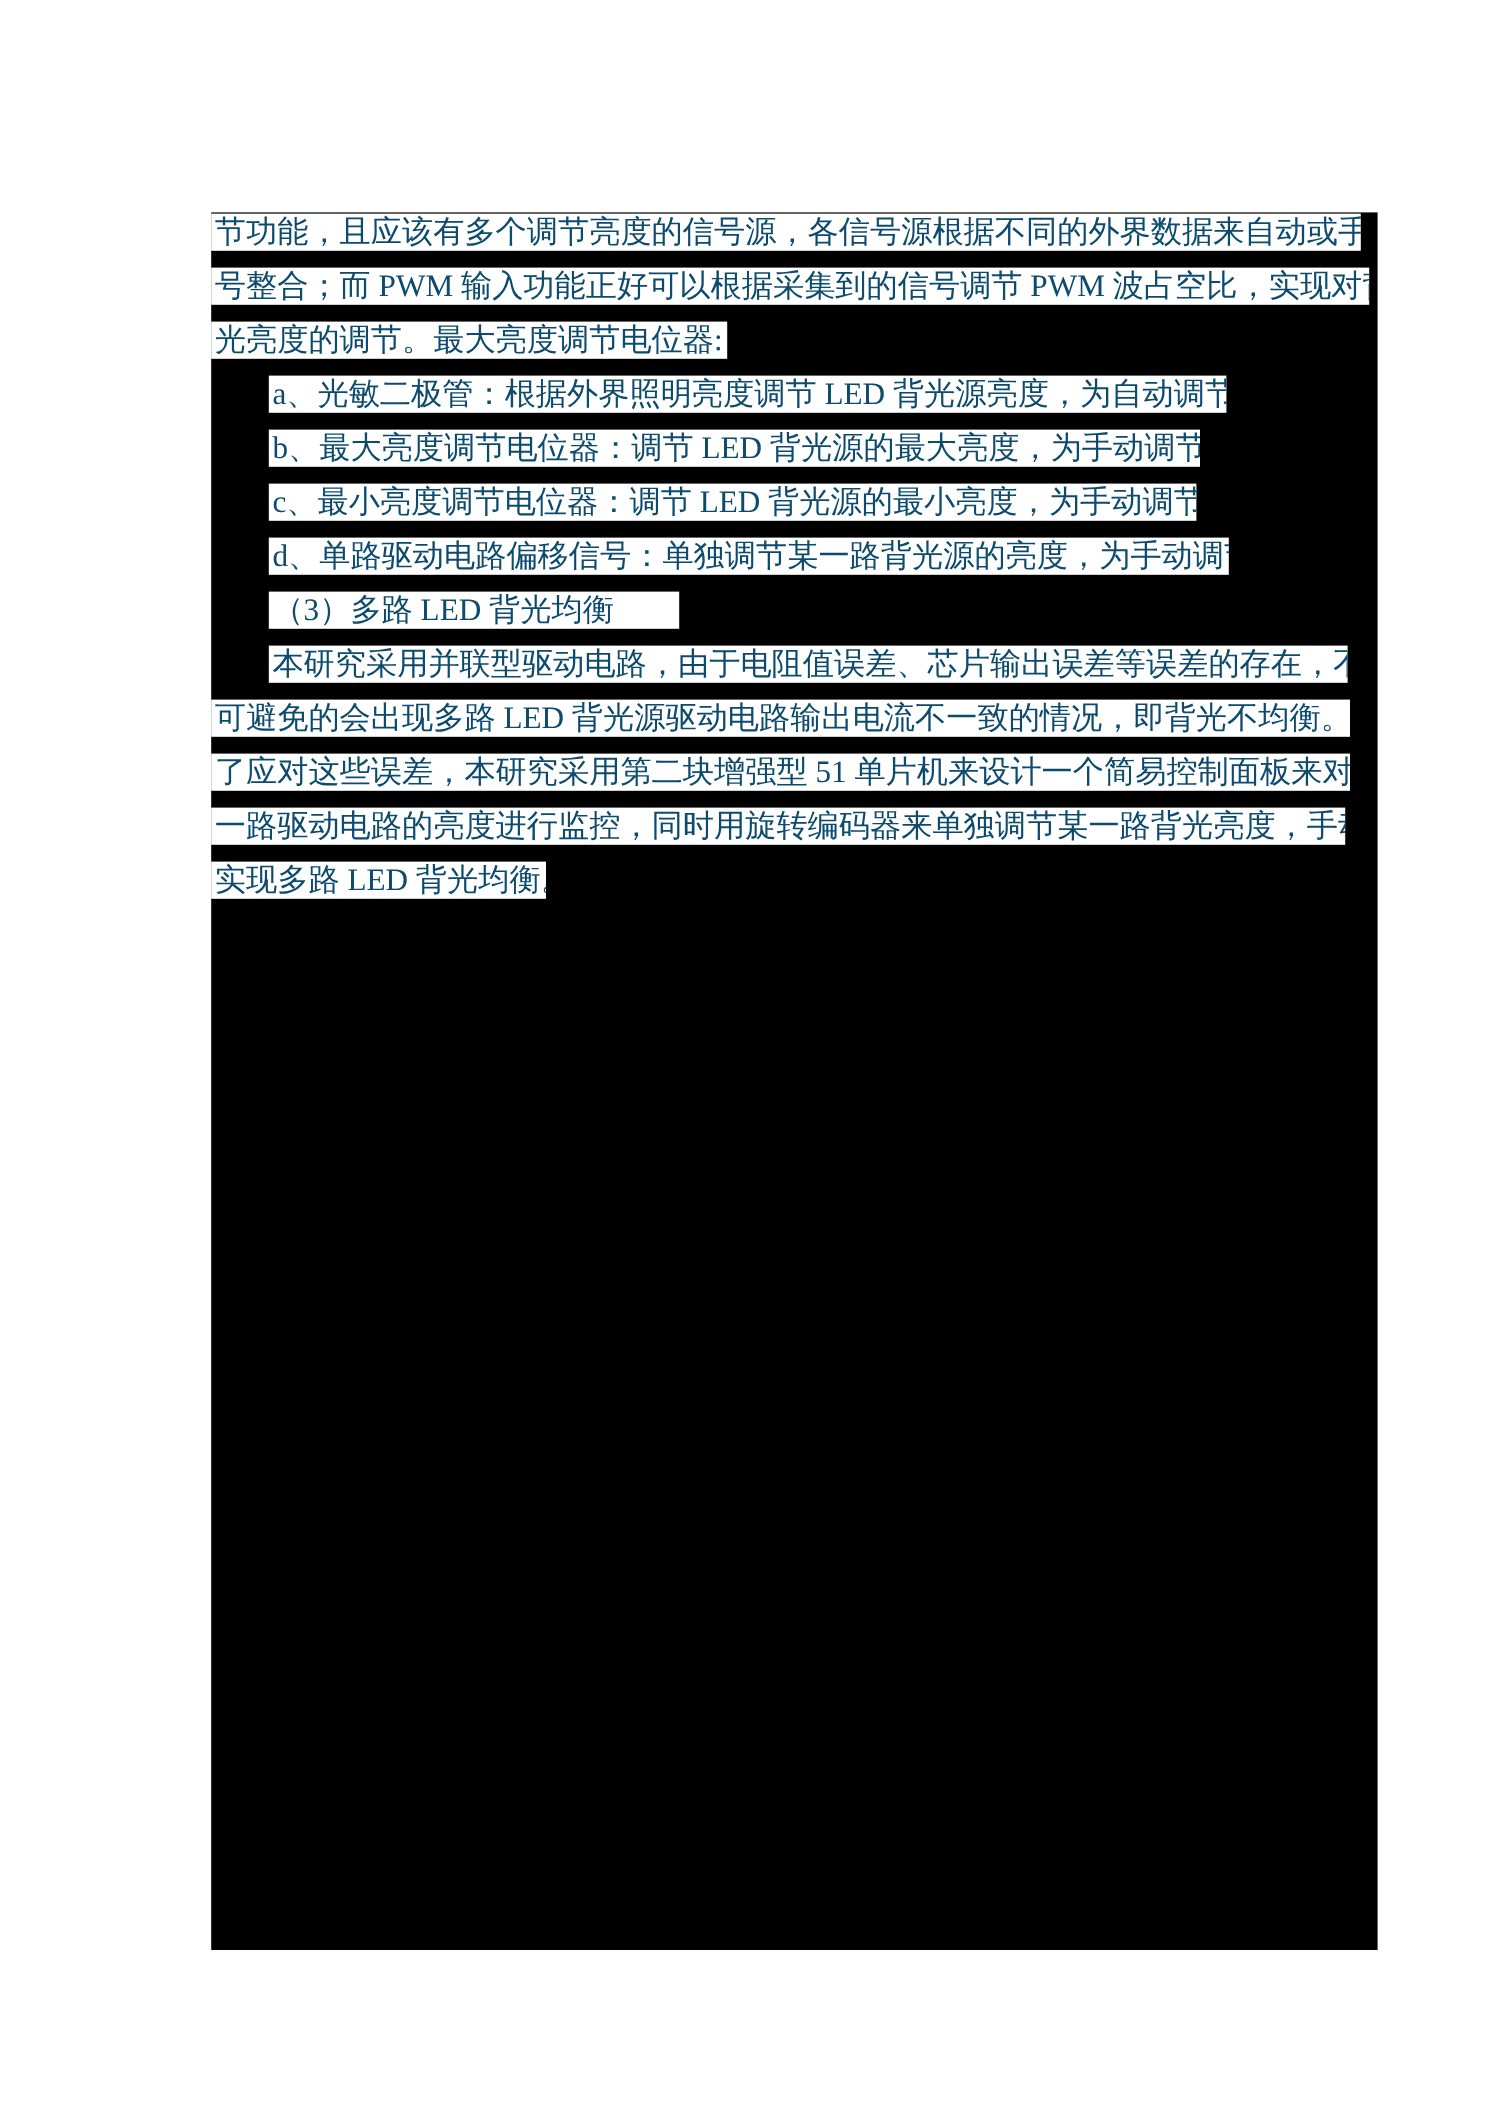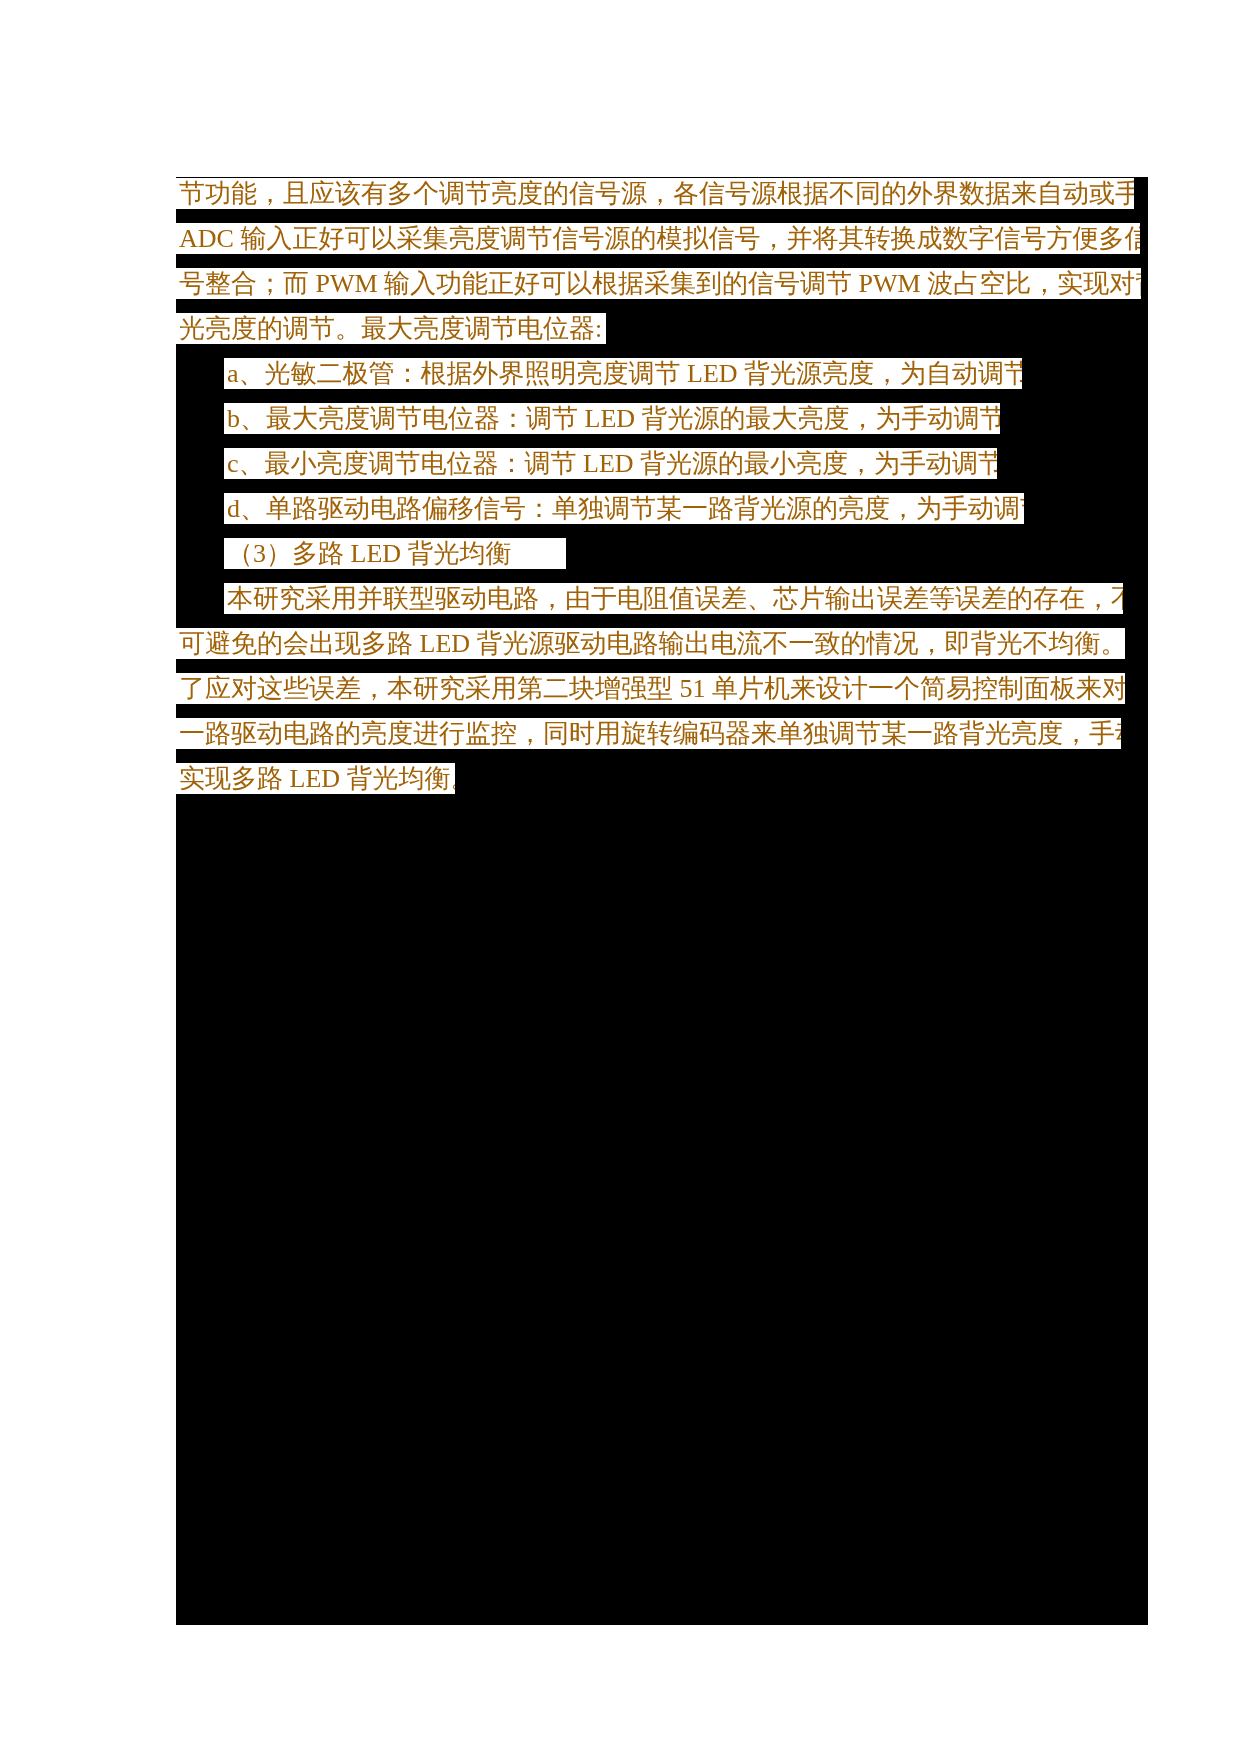--- a/index.html
+++ b/index.html
@@ -30,38 +30,37 @@
     margin-bottom: 14px;
     white-space: nowrap;
   }
   .line.indent {
     padding-left: 48px;
   }
   .hl {
     display: inline-block;
     box-sizing: border-box;
     background: #ffffff;
-    color: #a16207;
+    color: #0c4a6e;
     font-size: 26px;
     line-height: 31px;
     height: 31px;
     padding-left: 3px;
     overflow: hidden;
     white-space: nowrap;
     vertical-align: top;
   }
 </style>
 </head>
 <body>
 
 <div class="page">
   <div class="black-canvas">
 
     <div class="line"><span class="hl" style="width:958px">节功能，且应该有多个调节亮度的信号源，各信号源根据不同的外界数据来自动或手</span></div>
-    <div class="line"><span class="hl" style="width:964px">ADC 输入正好可以采集亮度调节信号源的模拟信号，并将其转换成数字信号方便多信</span></div>
     <div class="line"><span class="hl" style="width:965px">号整合；而 PWM 输入功能正好可以根据采集到的信号调节 PWM 波占空比，实现对背</span></div>
     <div class="line"><span class="hl" style="width:430px">光亮度的调节。最大亮度调节电位器:</span></div>
 
     <div class="line indent"><span class="hl" style="width:798px">a、光敏二极管：根据外界照明亮度调节 LED 背光源亮度，为自动调节。</span></div>
     <div class="line indent"><span class="hl" style="width:776px">b、最大亮度调节电位器：调节 LED 背光源的最大亮度，为手动调节。</span></div>
     <div class="line indent"><span class="hl" style="width:773px">c、最小亮度调节电位器：调节 LED 背光源的最小亮度，为手动调节。</span></div>
     <div class="line indent"><span class="hl" style="width:800px">d、单路驱动电路偏移信号：单独调节某一路背光源的亮度，为手动调节</span></div>
 
     <div class="line indent"><span class="hl" style="width:342px">（3）多路 LED 背光均衡</span></div>
 

